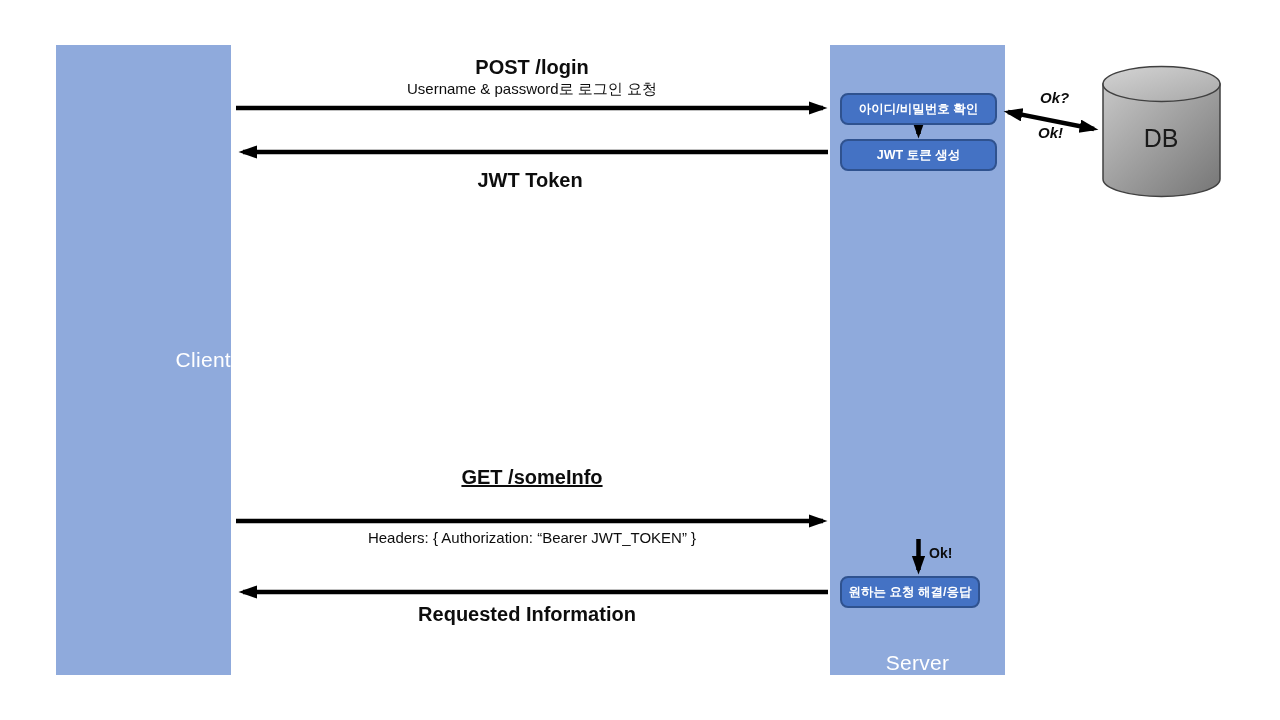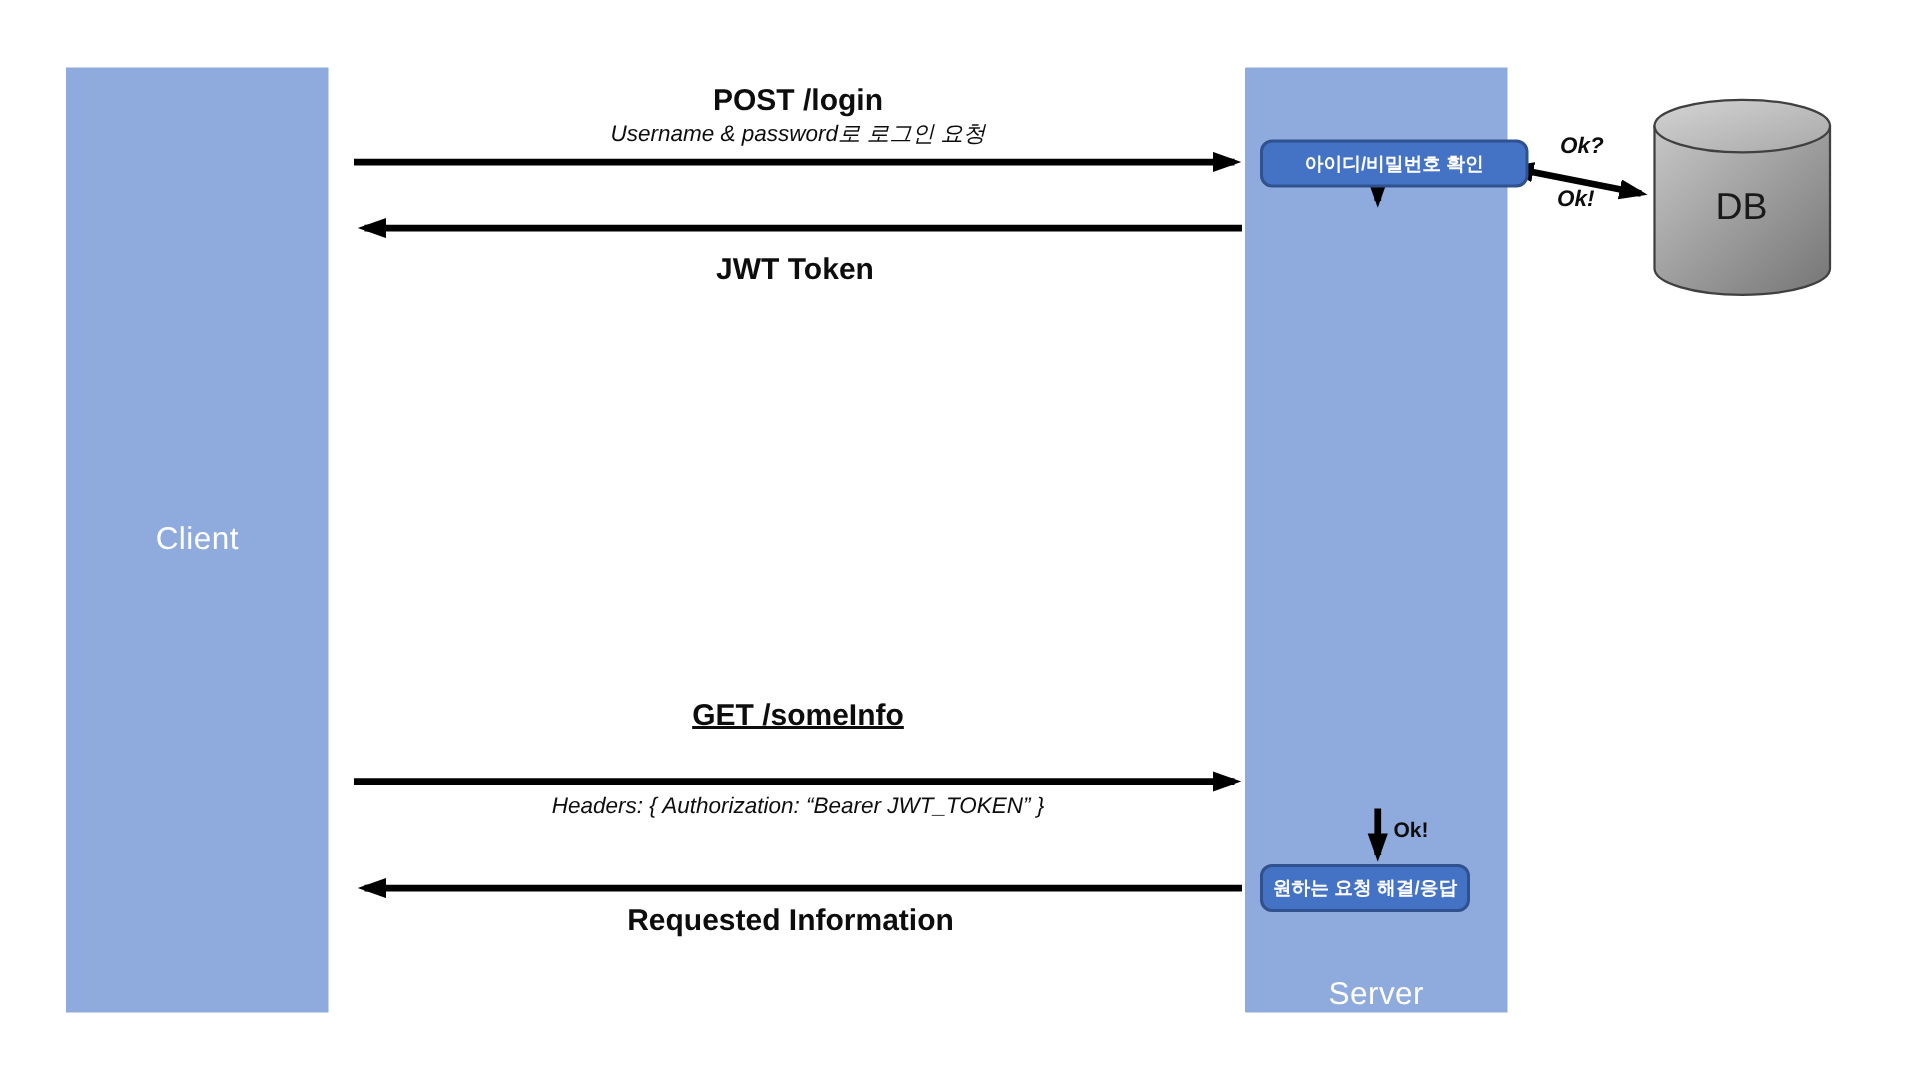--- a/index.html
+++ b/index.html
@@ -8,41 +8,41 @@
     font-family:"Liberation Sans","DejaVu Sans",sans-serif;color:var(--text,#0d0d0d);
   }
   .entity{
     position:absolute;top:45px;width:175px;height:630px;
     background:var(--entity-fill,#8FAADC);
     display:flex;align-items:center;justify-content:center;
   }
   .entity .entity-label{
     color:var(--entity-text,#ffffff);font-size:21px;font-weight:400;letter-spacing:.3px;
   }
-  .entity.client{left:44px;}
+  .entity.client{left:56px;justify-content:flex-end;}
   .entity.server{left:830px;align-items:flex-end;}
   .step{
-    position:absolute;left:840px;width:179px;height:32px;box-sizing:border-box;
+    position:absolute;left:840px;width:157px;height:32px;box-sizing:border-box;
     background:var(--step-fill,#4472C4);
     border:2px solid var(--step-border,#2F528F);
     border-radius:8px;
     display:flex;align-items:center;justify-content:center;
     color:var(--step-text,#ffffff);font-size:12.5px;font-weight:600;white-space:nowrap;
   }
   .step.s1{top:93px;}
   .step.s2{top:139px;}
   .step.s3{top:504px;}
   .step.s4{top:576px;width:140px;}
   .msg-title{
     position:absolute;transform:translateX(-50%);
     font-size:20px;font-weight:700;white-space:nowrap;
   }
   .msg-sub{
     position:absolute;transform:translateX(-50%);
-    font-size:15px;font-weight:400;white-space:nowrap;font-style:italic;
+    font-size:15px;font-weight:400;white-space:nowrap;
   }
   .ok-label{
     position:absolute;font-size:15px;font-weight:700;font-style:italic;white-space:nowrap;
   }
   .ok-step{
     position:absolute;font-size:14px;font-weight:700;white-space:nowrap;
   }
   .db-label{
     position:absolute;left:1161px;top:124px;transform:translateX(-50%);
     font-size:25px;color:#1a1a1a;text-align:center;
@@ -90,20 +90,23 @@
 
     <g>
       <path d="M1103,84 L1103,179 A58.5,17.5 0 0,0 1220,179 L1220,84 Z" fill="url(#dbBody)" stroke="var(--db-outline,#404040)" stroke-width="1.5"></path>
       <ellipse cx="1161.5" cy="84" rx="58.5" ry="17.5" fill="url(#dbTop)" stroke="var(--db-outline,#404040)" stroke-width="1.5"></ellipse>
     </g>
   </svg>
 
   <div class="step s1">
     <span>아이디/비밀번호 확인</span>
   </div>
+  <div class="step s2">
+    <span>JWT 토큰 생성</span>
+  </div>
   <div class="step s4">
     <span>원하는 요청 해결/응답</span>
   </div>
 
   <div class="msg-title" style="left:532px;top:56px;">POST /login</div>
   <div class="msg-sub" style="left:532px;top:80px;">Username &amp; password로 로그인 요청</div>
 
   <div class="msg-title" style="left:530px;top:169px;">JWT Token</div>
 
   <div class="msg-title" style="left:532px;top:466px;text-decoration:underline;">GET /someInfo</div>

